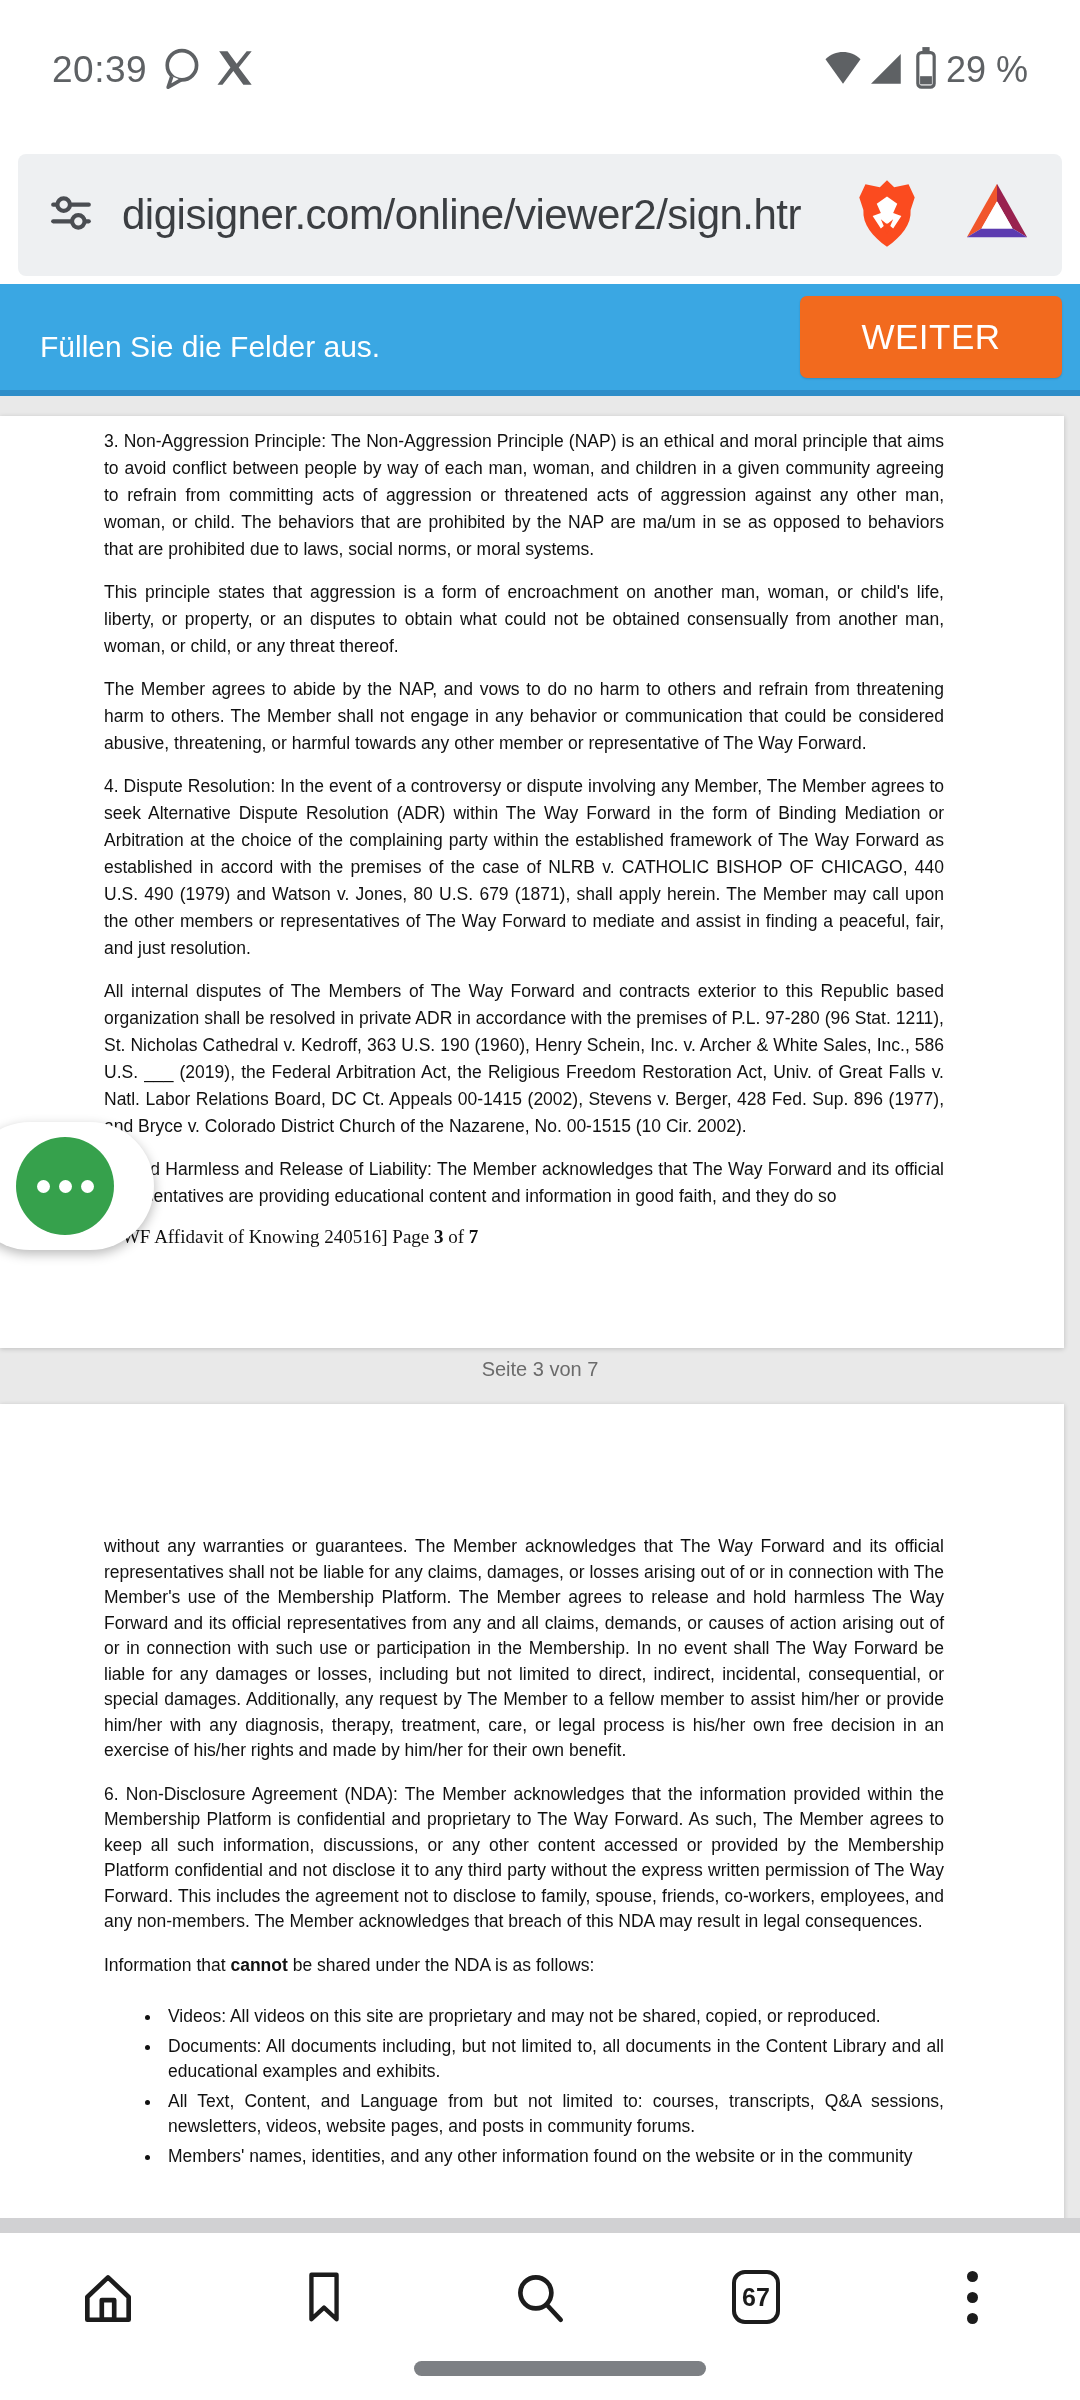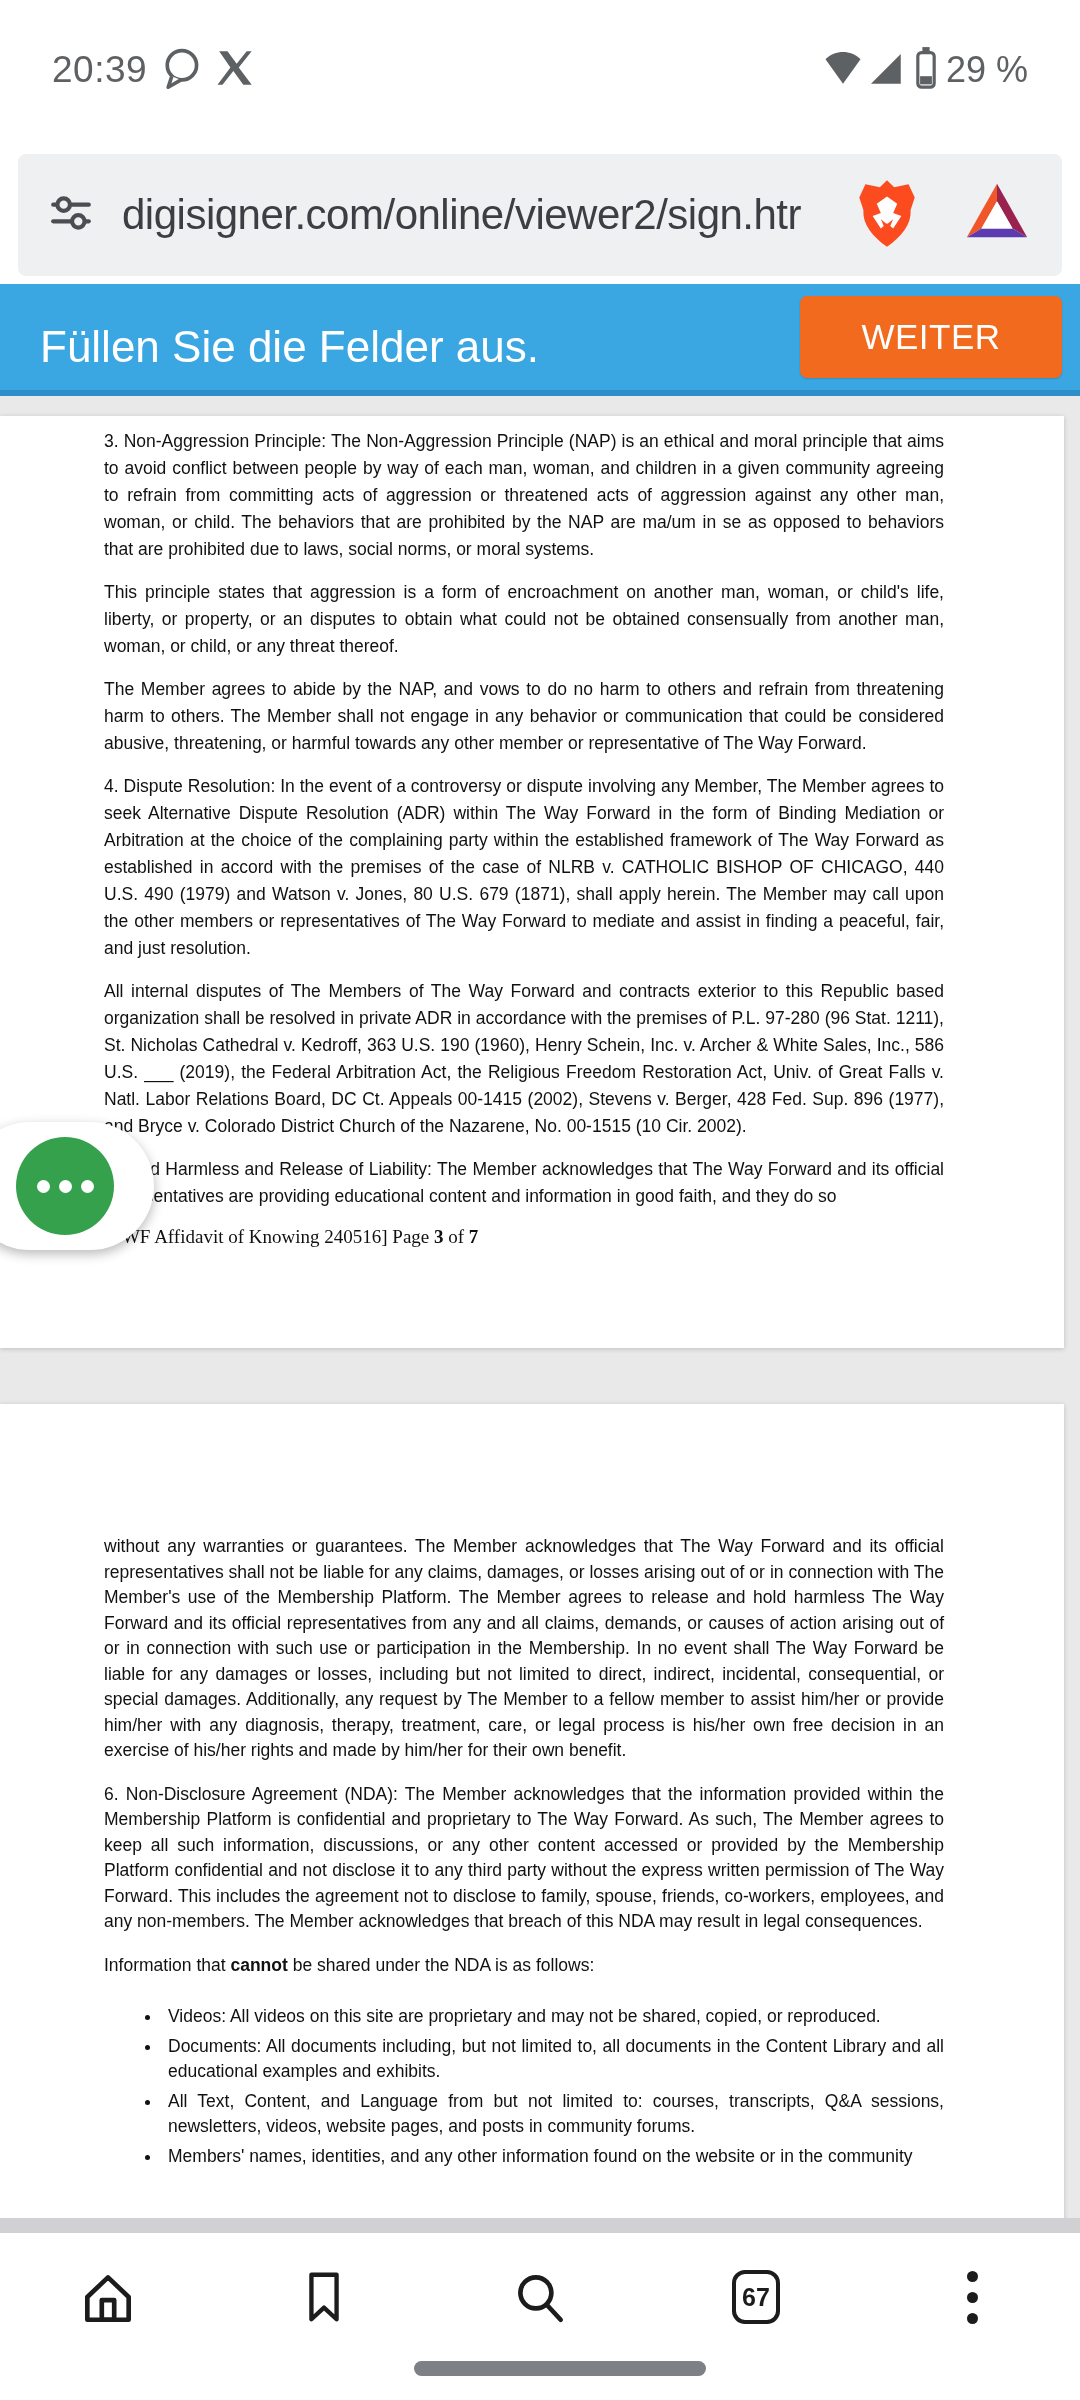--- a/index.html
+++ b/index.html
@@ -28,21 +28,21 @@
     font-size:42px; color:#3b3e42; margin-left:28px; flex:1;
     white-space:nowrap; overflow:hidden; letter-spacing:-0.5px;
   }
   .pill-icons{ display:flex; align-items:center; gap:38px; margin-left:10px; }
   
   .banner{
     position:absolute; top:284px; left:0; width:1080px; height:112px;
     background:#3aa7e3; border-bottom:6px solid #2e8ec9;
     display:flex; align-items:center; padding:0 18px 0 40px;
   }
-  .banner-msg{ color:#ffffff; font-size:44px;margin-top:19px; }
+  .banner-msg{ color:#ffffff; font-size:30px;margin-top:19px; }
   .weiter-btn{
     margin-left:auto; width:262px; height:82px; background:#f26a1e; border:none;
     border-radius:7px; color:#fff; font-size:35px; font-family:"Liberation Sans",sans-serif;
     letter-spacing:.5px; cursor:pointer; box-shadow:0 1px 2px rgba(0,0,0,.15);
   }
   
   .viewport{
     position:absolute; top:396px; left:0; width:1080px; height:1837px;
     background:#e9e9e9; overflow:hidden;
   }
@@ -188,20 +188,21 @@
     <div class="page page-3">
       <p class="doc-par">3. Non-Aggression Principle: The Non-Aggression Principle (NAP) is an ethical and moral principle that aims to avoid conflict between people by way of each man, woman, and children in a given community agreeing to refrain from committing acts of aggression or threatened acts of aggression against any other man, woman, or child. The behaviors that are prohibited by the NAP are ma/um in se as opposed to behaviors that are prohibited due to laws, social norms, or moral systems.</p>
       <p class="doc-par">This principle states that aggression is a form of encroachment on another man, woman, or child's life, liberty, or property, or an disputes to obtain what could not be obtained consensually from another man, woman, or child, or any threat thereof.</p>
       <p class="doc-par">The Member agrees to abide by the NAP, and vows to do no harm to others and refrain from threatening harm to others. The Member shall not engage in any behavior or communication that could be considered abusive, threatening, or harmful towards any other member or representative of The Way Forward.</p>
       <p class="doc-par">4. Dispute Resolution: In the event of a controversy or dispute involving any Member, The Member agrees to seek Alternative Dispute Resolution (ADR) within The Way Forward in the form of Binding Mediation or Arbitration at the choice of the complaining party within the established framework of The Way Forward as established in accord with the premises of the case of NLRB v. CATHOLIC BISHOP OF CHICAGO, 440 U.S. 490 (1979) and Watson v. Jones, 80 U.S. 679 (1871), shall apply herein. The Member may call upon the other members or representatives of The Way Forward to mediate and assist in finding a peaceful, fair, and just resolution.</p>
       <p class="doc-par">All internal disputes of The Members of The Way Forward and contracts exterior to this Republic based organization shall be resolved in private ADR in accordance with the premises of P.L. 97-280 (96 Stat. 1211), St. Nicholas Cathedral v. Kedroff, 363 U.S. 190 (1960), Henry Schein, Inc. v. Archer &amp; White Sales, Inc., 586 U.S. ___ (2019), the Federal Arbitration Act, the Religious Freedom Restoration Act, Univ. of Great Falls v. Natl. Labor Relations Board, DC Ct. Appeals 00-1415 (2002), Stevens v. Berger, 428 Fed. Sup. 896 (1977), and Bryce v. Colorado District Church of the Nazarene, No. 00-1515 (10 Cir. 2002).</p>
       <p class="doc-par">5. Hold Harmless and Release of Liability: The Member acknowledges that The Way Forward and its official representatives are providing educational content and information in good faith, and they do so</p>
       <div class="doc-footer"><span>[TWF Affidavit of Knowing 240516] Page </span><b>3</b><span> of </span><b>7</b></div>
     </div>
 
+    <div class="sep-label">Seite 3 von 7</div>
 
     <div class="page page-4">
       <p class="doc-par">without any warranties or guarantees. The Member acknowledges that The Way Forward and its official representatives shall not be liable for any claims, damages, or losses arising out of or in connection with The Member's use of the Membership Platform. The Member agrees to release and hold harmless The Way Forward and its official representatives from any and all claims, demands, or causes of action arising out of or in connection with such use or participation in the Membership. In no event shall The Way Forward be liable for any damages or losses, including but not limited to direct, indirect, incidental, consequential, or special damages. Additionally, any request by The Member to a fellow member to assist him/her or provide him/her with any diagnosis, therapy, treatment, care, or legal process is his/her own free decision in an exercise of his/her rights and made by him/her for their own benefit.</p>
       <p class="doc-par">6. Non-Disclosure Agreement (NDA): The Member acknowledges that the information provided within the Membership Platform is confidential and proprietary to The Way Forward. As such, The Member agrees to keep all such information, discussions, or any other content accessed or provided by the Membership Platform confidential and not disclose it to any third party without the express written permission of The Way Forward. This includes the agreement not to disclose to family, spouse, friends, co-workers, employees, and any non-members. The Member acknowledges that breach of this NDA may result in legal consequences.</p>
       <p class="doc-par"><span>Information that </span><b>cannot</b><span> be shared under the NDA is as follows:</span></p>
       <ul class="doc-bullets">
         <li>Videos: All videos on this site are proprietary and may not be shared, copied, or reproduced.</li>
         <li>Documents: All documents including, but not limited to, all documents in the Content Library and all educational examples and exhibits.</li>
         <li>All Text, Content, and Language from but not limited to: courses, transcripts, Q&amp;A sessions, newsletters, videos, website pages, and posts in community forums.</li>
         <li>Members' names, identities, and any other information found on the website or in the community</li>

